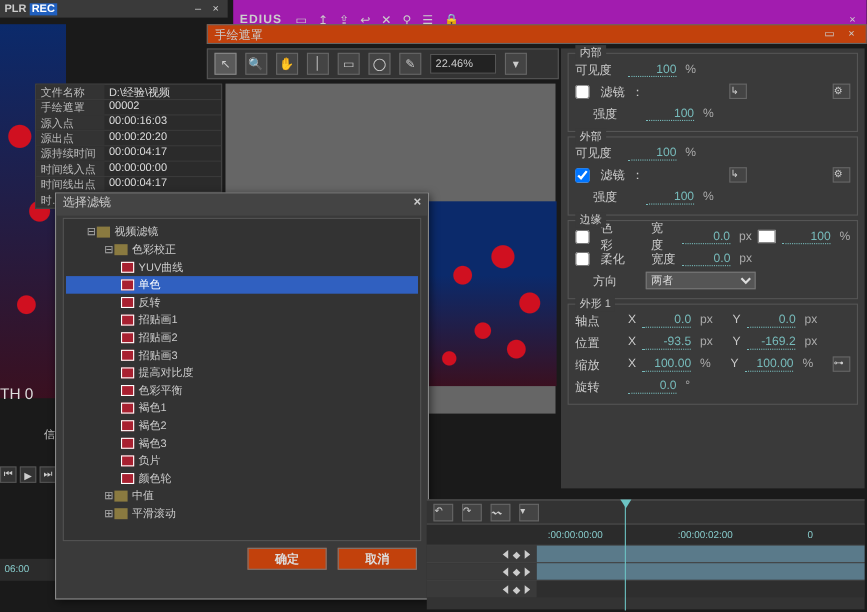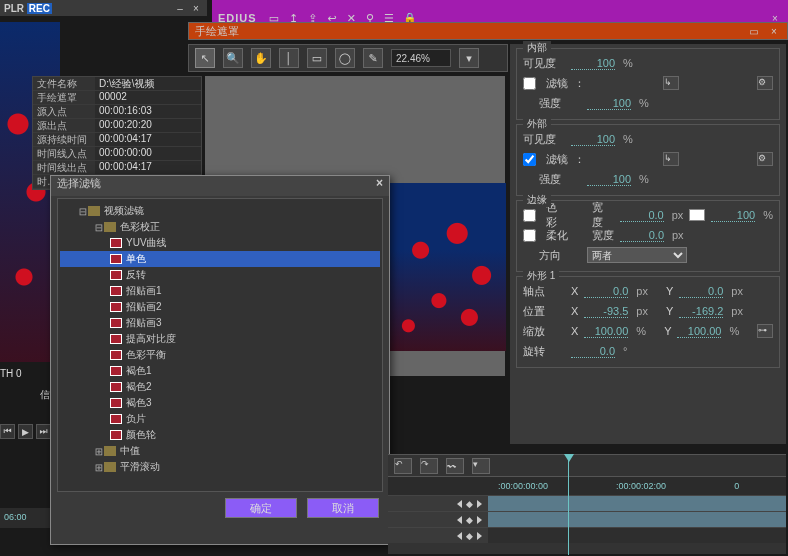--- a/index.html
+++ b/index.html
@@ -52,21 +52,21 @@
 .filter-dialog .tree { height: 294px; background: #333; margin: 2px 6px; border: 1px solid #555; overflow-y: auto; padding: 4px 2px; }
 .filter-dialog .tree-item { display: flex; align-items: center; height: 16px; font-size: 10px; padding-left: 4px; cursor: pointer; white-space: nowrap; }
 .filter-dialog .tree-item .toggle { width: 10px; text-align: center; color: #aaa; }
 .filter-dialog .tree-item .icon-f { width: 12px; height: 10px; background: #a82030; margin-right: 4px; border: 1px solid #fff; }
 .filter-dialog .tree-item .icon-folder { width: 12px; height: 10px; background: #8a7a40; margin-right: 4px; }
 .filter-dialog .tree-item.selected { background: #3060c0; color: #fff; }
 .filter-dialog .indent-1 { padding-left: 18px; }
 .filter-dialog .indent-2 { padding-left: 34px; }
 .filter-dialog .indent-3 { padding-left: 50px; }
 .filter-dialog .btn-row { display: flex; justify-content: flex-end; gap: 10px; padding: 4px 10px; }
-.filter-dialog .dlg-btn { width: 72px; height: 20px; background: #8b5cf6; border: 1px solid #777; color: #ddd; font-size: 11px; cursor: pointer; }
+.filter-dialog .dlg-btn { width: 72px; height: 20px; background: #c2410c; border: 1px solid #777; color: #ddd; font-size: 11px; cursor: pointer; font-weight: bold; }
 
 
 .right-panel { position: absolute; top: 44px; left: 510px; width: 276px; height: 400px; background: #3a3a3a; font-size: 11px; }
 .right-panel .section { border: 1px solid #555; margin: 4px 6px 0 6px; padding: 4px 6px 6px 6px; position: relative; }
 .right-panel .section-title { position: absolute; top: -8px; left: 6px; background: #3a3a3a; padding: 0 4px; font-size: 10px; color: #ccc; }
 .right-panel .prop-row { display: flex; align-items: center; height: 20px; gap: 6px; }
 .right-panel .prop-label { width: 42px; }
 .right-panel .num { color: #7bb; border-bottom: 1px dotted #7bb; text-align: right; width: 44px; display: inline-block; }
 .right-panel .unit { color: #aaa; margin-left: 2px; }
 .right-panel input[type=checkbox] { margin-right: 4px; }
@@ -86,21 +86,21 @@
 .timeline .track-body { flex: 1; background: #5a7a8a; }
 .timeline .track-body.empty { background: #2e2e2e; }
 .tri { width:0; height:0; border-top:4px solid transparent; border-bottom:4px solid transparent; }
 .tri-l { border-right:5px solid #ccc; }
 .tri-r { border-left:5px solid #ccc; }
 
 
 .mini-tl { position: absolute; top: 508px; left: 0; width: 55px; height: 20px; background: #2b2b2b; color: #8cc; font-size: 9px; padding: 4px; }
 .transport { position: absolute; top: 424px; left: 0; width: 55px; height: 20px; display: flex; gap: 3px; }
 .transport .tbtn { width: 15px; height: 15px; background: #333; border: 1px solid #555; font-size: 9px; display:flex; align-items:center; justify-content:center; }
-.th-label { position:absolute; top:368px; left:0; font-size:10px; color:#ddd; }
+.th-label { position:absolute; top:350px; left:0; font-size:14px; color:#ddd; }
 .info-label { position:absolute; top:388px; left:40; font-size:10px; }
 </style>
 </head>
 <body>
 
 <div class="titlebar-plr">
   <span class="logo"><span>PLR</span> <span class="logo-rec">REC</span></span>
   <span class="winctrls">
     <span class="winbtn">–</span>
     <span class="winbtn">×</span>

